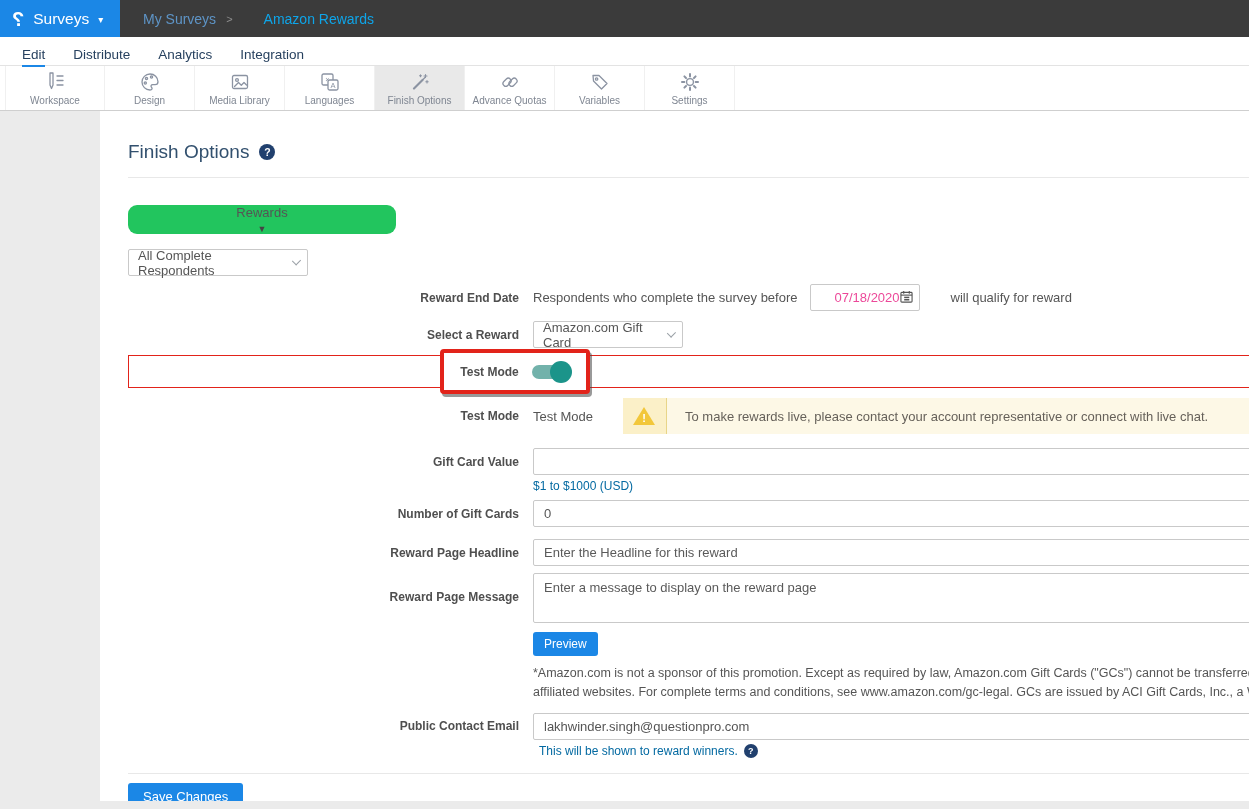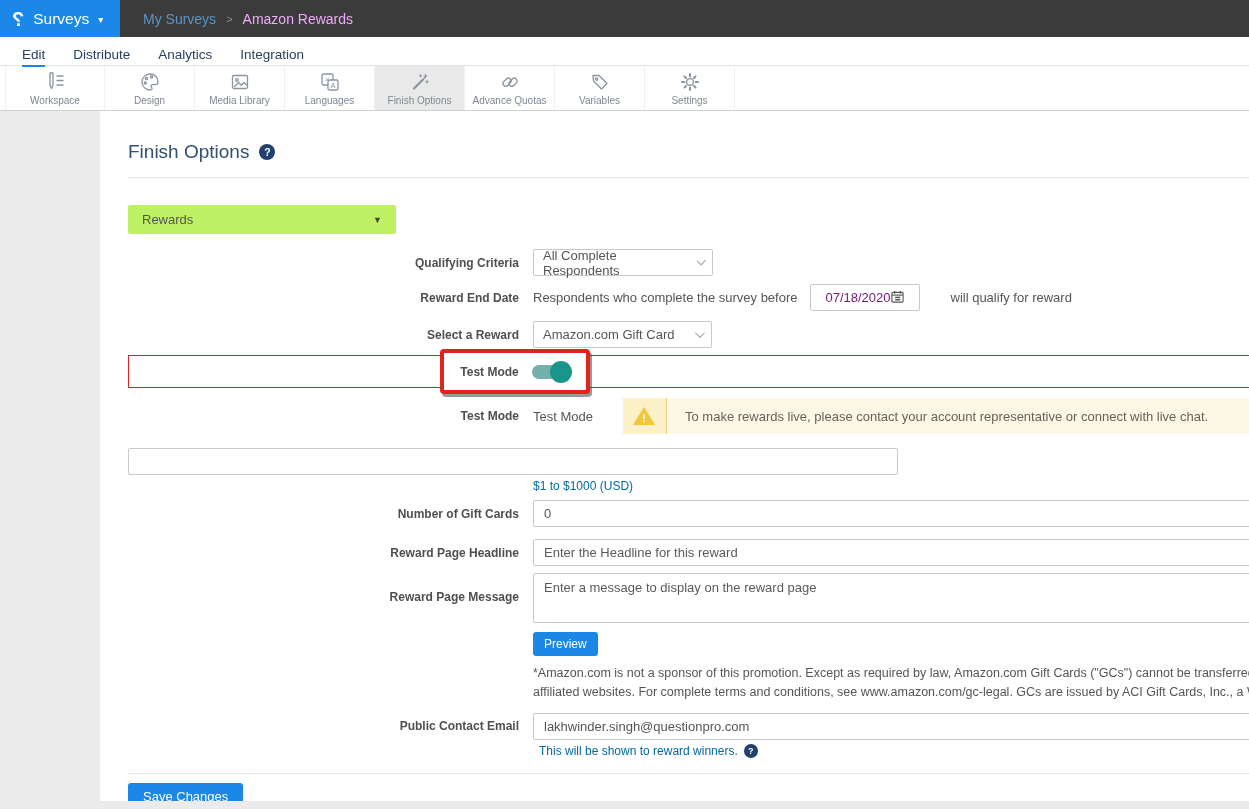--- a/index.html
+++ b/index.html
@@ -8,21 +8,21 @@
 
   
   .topbar { height:37px; background:#3b3b3b; display:flex; align-items:stretch; }
   .brand { width:120px; background:#1b87e6; color:#fff; display:flex; align-items:center; padding:0 12px; gap:9px; cursor:pointer; }
   .brand .logo { font-size:20px; font-weight:bold; display:inline-block; transform:scaleX(-1); line-height:1; }
   .brand .product { font-size:15.5px; }
   .brand .caret { font-size:10px; margin-top:2px; }
   .crumbs { display:flex; align-items:center; gap:10px; padding-left:23px; font-size:14px; }
   .crumb-parent { color:#5e94c6; cursor:pointer; }
   .crumb-sep { color:#8e8e8e; font-size:11px; }
-  .crumb-current { color:#f0abfc; }
+  .crumb-current { color:#0ea5e9;margin-left:21px; }
 
   
   .navtabs { height:29px; background:#fff; display:flex; align-items:center; padding-left:8px; border-bottom:1px solid #e3e3e3; }
   .navtab { color:#27415f; font-size:13.5px; padding:11px 0 3px; margin:0 14px; cursor:pointer; border-bottom:2px solid transparent; }
   .navtab.active { border-bottom-color:#1b87e6; }
 
   
   .toolbar { height:45px; background:#fff; display:flex; align-items:stretch; padding-left:5px; border-bottom:1px solid #cfcfcf; }
   .tool { width:90px; display:flex; flex-direction:column; align-items:center; justify-content:center; gap:2px; border-right:1px solid #f0f0f0; cursor:pointer; }
   .tool:first-child { border-left:1px solid #f0f0f0; width:100px; }
@@ -32,32 +32,32 @@
   .ticon svg { stroke:#8b93a2; fill:none; stroke-width:1.3; stroke-linecap:round; stroke-linejoin:round; }
 
   
   .panel { margin-left:100px; background:#fff; height:690px; padding:30px 0 0 28px; overflow:hidden; }
   .content { width:1340px; }
   .page-head { display:flex; align-items:center; gap:10px; }
   .page-title { font-size:19px; font-weight:400; color:#32506e; }
   .help { width:16px; height:16px; border-radius:50%; background:#21406e; color:#fff; font-size:10.5px; font-weight:bold; display:inline-flex; align-items:center; justify-content:center; cursor:pointer; flex:0 0 auto; }
   .head-divider { border:0; border-top:1px solid #e8e8e8; margin:14px 0 0 0; width:1180px; }
 
-  .cat-dd { margin-top:27px; width:268px; height:29px; background:#bef264; border-radius:2px; display:flex; align-items:center; justify-content:space-between; padding:0 14px; cursor:pointer; }
+  .cat-dd { margin-top:27px; width:268px; height:29px; background:#22c55e; border-radius:9px; display:flex; align-items:center; justify-content:space-between; padding:0 14px; cursor:pointer;flex-direction:column; }
   .cat-dd .val { font-size:13px; color:#555; }
   .cat-dd .dd-caret { font-size:9px; color:#444; }
 
   
   .form { margin-top:15px; font-size:13px; color:#555; }
   .frow { display:flex; align-items:center; margin-bottom:8px; }
   .flabel { width:391px; margin-right:14px; text-align:right; font-size:12px; font-weight:bold; color:#4f4f4f; flex:0 0 auto; }
   .selbox { height:27px; border:1px solid #c9c9c9; border-radius:2px; background:#fff; display:flex; align-items:center; justify-content:space-between; padding:0 9px; font-size:13px; color:#555; cursor:pointer; }
   .chev { width:7px; height:7px; border-right:1.5px solid #9aa0a6; border-bottom:1.5px solid #9aa0a6; transform:rotate(45deg) translateY(-2px); margin-left:14px; }
   .inline-note { font-size:13px; color:#555; }
-  .datebox { width:110px; height:27px; border:1px solid #c9c9c9; border-radius:2px; margin-left:12px; display:flex; align-items:center; justify-content:center; padding:0 24px; font-size:13px; color:#701a75; cursor:text; }
+  .datebox { width:110px; height:27px; border:1px solid #c9c9c9; border-radius:2px; margin-left:12px; display:flex; align-items:center; justify-content:space-between; padding:0 24px; font-size:13px; color:#ec4899; cursor:text; }
   .txt { height:27px; border:1px solid #c9c9c9; border-radius:2px; padding:0 10px; font-size:13px; color:#555; font-family:"Liberation Sans", sans-serif; width:770px; background:#fff; }
   .txt::placeholder, textarea::placeholder { color:#5a5a5a; opacity:1; }
   textarea.txt { height:50px; padding-top:6px; resize:none; }
   .hint { font-size:12px; color:#0369a1; }
 
   
   .red-row { position:relative; height:46px; margin:1px 0 3px 0; }
   .red-band { position:absolute; left:0; top:6px; width:1310px; height:33px; border:1px solid #e2231a; }
   .red-box { position:absolute; left:312px; top:0; width:150px; height:45px; border:4px solid #e2231a; border-radius:4px; background:#fff; box-shadow:2px 3px 0 rgba(70,70,70,0.55); display:flex; align-items:center; justify-content:center; gap:13px; }
   .red-box .flabel2 { font-size:12px; font-weight:bold; color:#4f4f4f; }
@@ -209,21 +209,20 @@
 
       <div class="cat-dd">
         <span class="val">Rewards</span>
         <span class="dd-caret">▼</span>
       </div>
 
       <div class="form">
 
         
         <div class="frow">
-          <span class="flabel">Qualifying Criteria</span>
           <div class="selbox" style="width:180px;">
             <span>All Complete Respondents</span>
             <span class="chev"></span>
           </div>
         </div>
 
         
         <div class="frow" style="margin-bottom:10px;">
           <span class="flabel">Reward End Date</span>
           <span class="inline-note">Respondents who complete the survey before</span>
@@ -239,21 +238,21 @@
                   <line x1="4.5" y1="10.5" x2="10" y2="10.5" stroke-width="1.6"></line>
                 </svg>
             </span>
           </div>
           <span class="inline-note" style="margin-left:31px;">will qualify for reward</span>
         </div>
 
         
         <div class="frow" style="margin-bottom:0;">
           <span class="flabel">Select a Reward</span>
-          <div class="selbox" style="width:179px;">
+          <div class="selbox" style="width:150px;">
             <span>Amazon.com Gift Card</span>
             <span class="chev"></span>
           </div>
         </div>
 
         
         <div class="red-row">
           <div class="red-band"></div>
           <div class="red-box">
             <span class="flabel2">Test Mode</span>
@@ -273,20 +272,21 @@
                   <path d="M12 2 L23 20 H1 Z" fill="#f2c73a"></path>
                   <text x="12" y="17" font-size="11" font-weight="bold" fill="#fff" text-anchor="middle">!</text>
                 </svg>
             </span>
             <span class="wtext">To make rewards live, please contact your account representative or connect with live chat.</span>
           </div>
         </div>
 
         
         <div class="frow" style="margin-bottom:4px;">
+          <span class="flabel">Gift Card Value</span>
           <input class="txt" type="text" value="" style="">
         </div>
         <div class="frow" style="margin-bottom:7px;">
           <span class="flabel"></span>
           <span class="hint">$1 to $1000 (USD)</span>
         </div>
 
         
         <div class="frow" style="margin-bottom:12px;">
           <span class="flabel">Number of Gift Cards</span>

